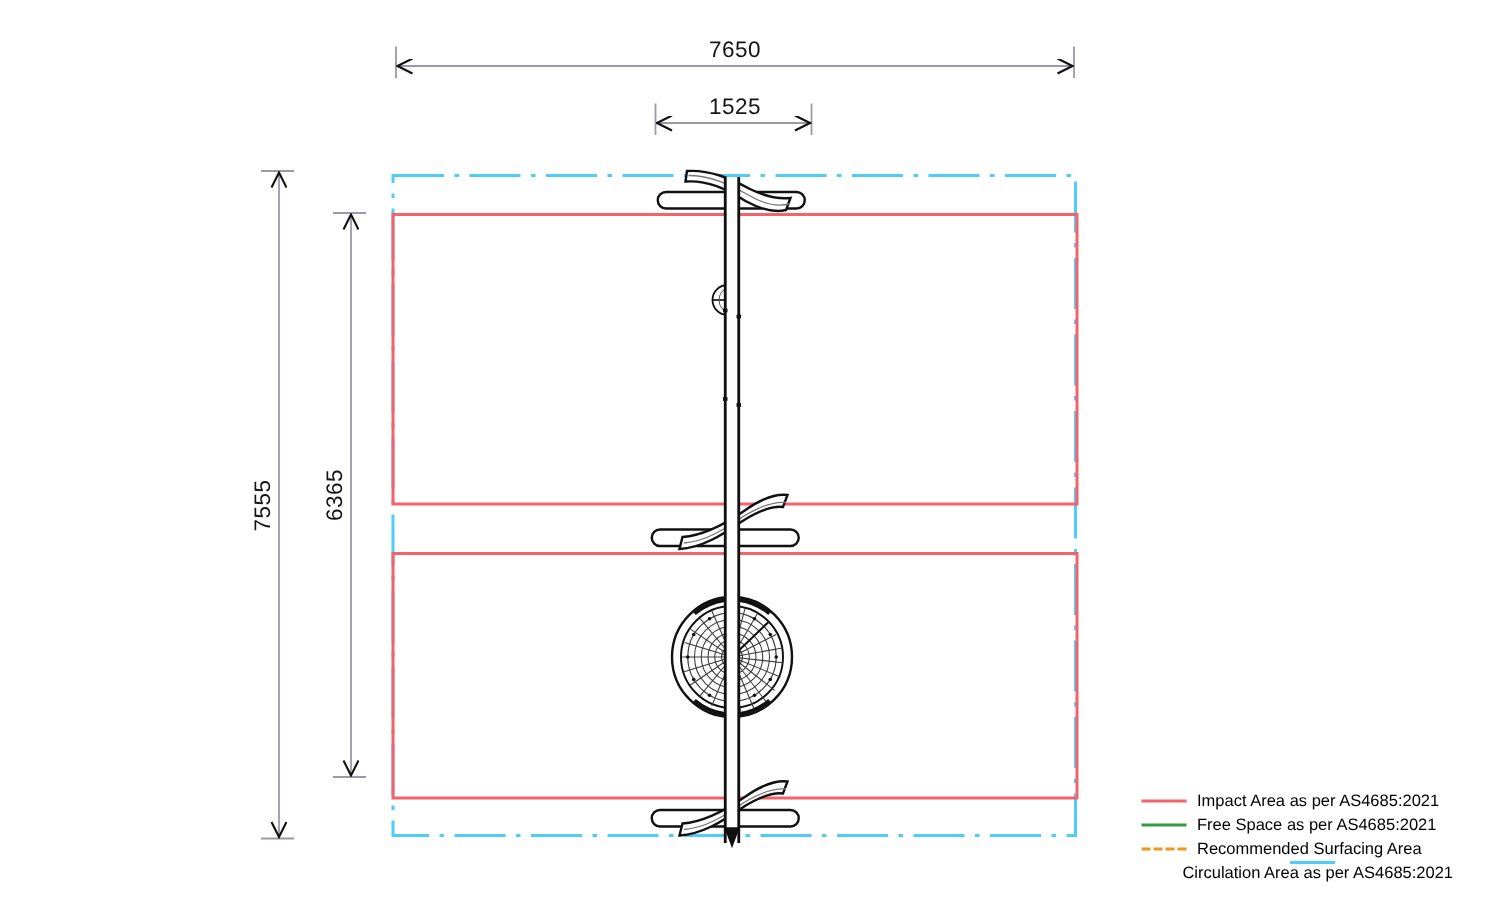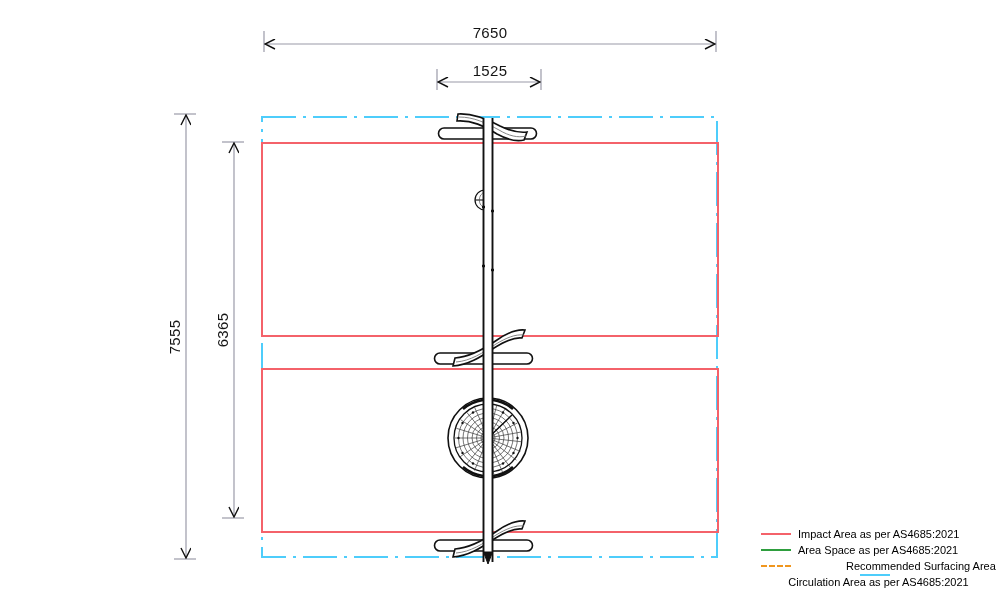--- a/index.html
+++ b/index.html
@@ -175,24 +175,24 @@
 
   <div style="position:absolute;left:761px;top:526px;width:235px;">
 
     <div style="display:flex;align-items:center;height:16px;">
       <span style="display:inline-block;width:30px;height:0;border-top:2.5px solid #f4626a;margin-right:7px;flex:none;"></span>
       <span class="legendtext">Impact Area as per AS4685:2021</span>
     </div>
 
     <div style="display:flex;align-items:center;height:16px;">
       <span style="display:inline-block;width:30px;height:0;border-top:2.5px solid #2e9e3e;margin-right:7px;flex:none;"></span>
-      <span class="legendtext">Area Space as per AS4685:2021</span>
-    </div>
-
-    <div style="display:flex;align-items:center;height:16px;gap:48px;">
+      <span class="legendtext">Free Space as per AS4685:2021</span>
+    </div>
+
+    <div style="display:flex;align-items:center;height:16px;">
       <span style="display:inline-block;width:30px;height:0;border-top:2.5px dashed #f0961e;margin-right:7px;flex:none;"></span>
       <span class="legendtext">Recommended Surfacing Area</span>
     </div>
 
     <div style="display:flex;align-items:center;height:16px;flex-direction:column;">
       <span style="display:inline-block;width:30px;height:0;border-top:2.5px solid #4ecdfb;margin-right:7px;flex:none;"></span>
       <span class="legendtext">Circulation Area as per AS4685:2021</span>
     </div>
   </div>
 

